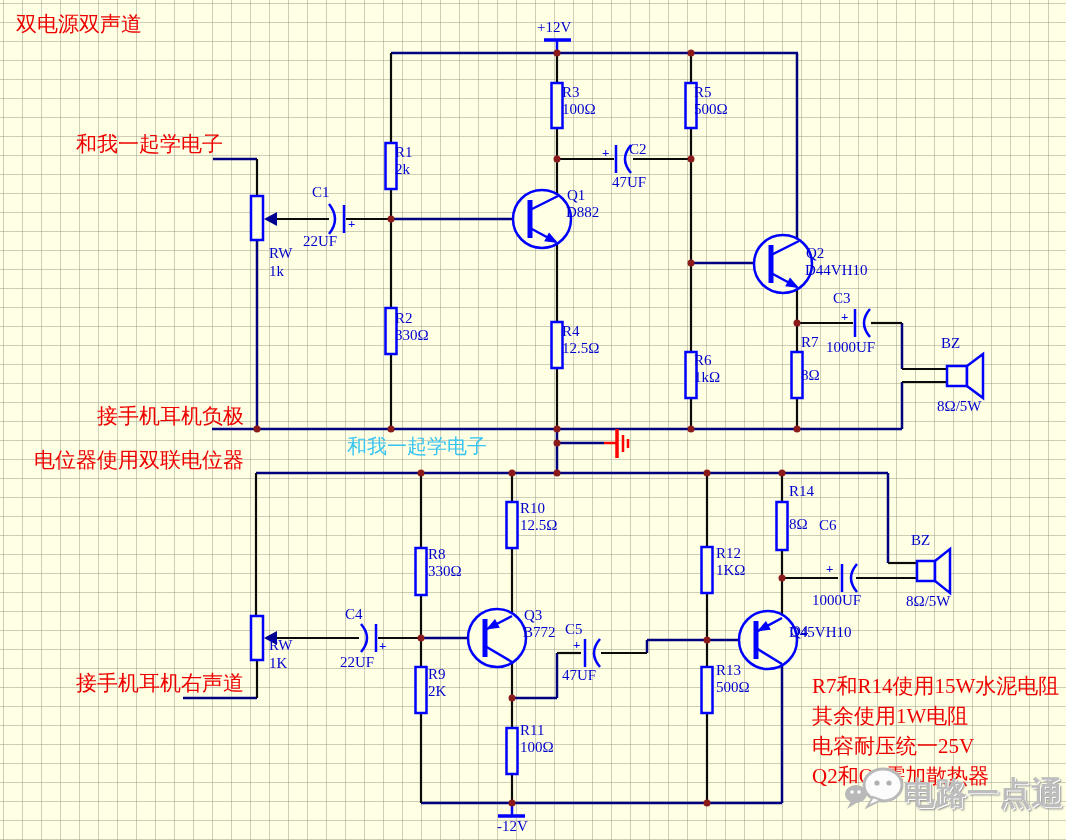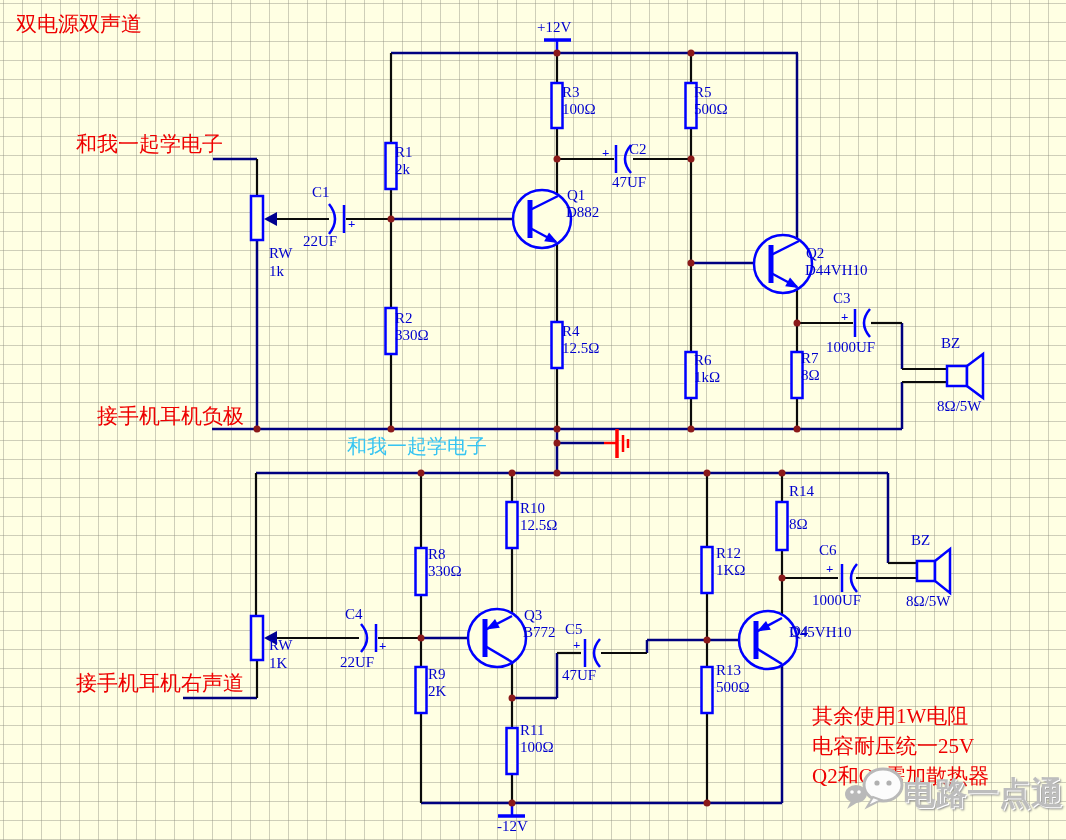--- a/index.html
+++ b/index.html
@@ -231,21 +231,23 @@
       <circle cx="707" cy="640" r="3.5"></circle>
         <circle cx="782" cy="578" r="3.5"></circle>
       <circle cx="512" cy="803" r="3.5"></circle>
         <circle cx="707" cy="803" r="3.5"></circle>
     </g>
   </svg>
 
   <span class="red" style="left:16px;top:14px">双电源双声道</span>
   <span class="red" style="left:76px;top:134px">和我一起学电子</span>
   <span class="red" style="left:97px;top:406px">接手机耳机负极</span>
+  <span class="red" style="left:34px;top:450px">电位器使用双联电位器</span>
   <span class="red" style="left:76px;top:673px">接手机耳机右声道</span>
+  <span class="red" style="left:812px;top:676px">R7和R14使用15W水泥电阻</span>
   <span class="red" style="left:812px;top:706px">其余使用1W电阻</span>
   <span class="red" style="left:812px;top:736px">电容耐压统一25V</span>
   <span class="red" style="left:812px;top:766px">Q2和Q4需加散热器</span>
   <span class="cyan" style="left:347px;top:436px">和我一起学电子</span>
 
   <span class="lbl" style="left:537px;top:20px">+12V</span>
   <span class="lbl" style="left:497px;top:819px">-12V</span>
 
   <span class="lbl" style="left:395px;top:145px">R1</span>
   <span class="lbl" style="left:395px;top:162px">2k</span>
@@ -267,21 +269,21 @@
   <span class="lbl" style="left:566px;top:205px">D882</span>
   <span class="lbl" style="left:562px;top:324px">R4</span>
   <span class="lbl" style="left:562px;top:341px">12.5Ω</span>
   <span class="lbl" style="left:694px;top:353px">R6</span>
   <span class="lbl" style="left:694px;top:370px">1kΩ</span>
   <span class="lbl" style="left:806px;top:246px">Q2</span>
   <span class="lbl" style="left:805px;top:263px">D44VH10</span>
   <span class="lbl" style="left:833px;top:291px">C3</span>
   <span class="lbl" style="left:826px;top:340px">1000UF</span>
   <span class="lbl plus" style="left:841px;top:310px">+</span>
-  <span class="lbl" style="left:801px;top:351px">R7</span>
+  <span class="lbl" style="left:801px;top:335px">R7</span>
   <span class="lbl" style="left:801px;top:368px">8Ω</span>
   <span class="lbl" style="left:941px;top:336px">BZ</span>
   <span class="lbl" style="left:937px;top:399px">8Ω/5W</span>
 
   <span class="lbl" style="left:520px;top:501px">R10</span>
   <span class="lbl" style="left:520px;top:518px">12.5Ω</span>
   <span class="lbl" style="left:428px;top:547px">R8</span>
   <span class="lbl" style="left:428px;top:564px">330Ω</span>
   <span class="lbl" style="left:428px;top:667px">R9</span>
   <span class="lbl" style="left:428px;top:684px">2K</span>
@@ -298,21 +300,21 @@
   <span class="lbl" style="left:716px;top:546px">R12</span>
   <span class="lbl" style="left:716px;top:563px">1KΩ</span>
   <span class="lbl" style="left:716px;top:663px">R13</span>
   <span class="lbl" style="left:716px;top:680px">500Ω</span>
   <span class="lbl" style="left:520px;top:723px">R11</span>
   <span class="lbl" style="left:520px;top:740px">100Ω</span>
   <span class="lbl" style="left:789px;top:484px">R14</span>
   <span class="lbl" style="left:789px;top:517px">8Ω</span>
   <span class="lbl" style="left:790px;top:624px">Q4</span>
   <span class="lbl" style="left:789px;top:625px">D45VH10</span>
-  <span class="lbl" style="left:819px;top:543px">C6</span>
+  <span class="lbl" style="left:819px;top:518px">C6</span>
   <span class="lbl" style="left:812px;top:593px">1000UF</span>
   <span class="lbl plus" style="left:826px;top:562px">+</span>
   <span class="lbl" style="left:911px;top:533px">BZ</span>
   <span class="lbl" style="left:906px;top:594px">8Ω/5W</span>
 
   <svg style="position:absolute;left:843px;top:763px" width="62" height="52" viewBox="0 0 62 52">
     <ellipse cx="40" cy="22" rx="19" ry="16" fill="#fcfcfc" stroke="#b9b9b9" stroke-width="3"></ellipse>
     <polygon points="30,34 24,44 38,37" fill="#fcfcfc" stroke="#b9b9b9" stroke-width="2"></polygon>
     <circle cx="34" cy="20" r="2.6" fill="#b0b0b0"></circle>
     <circle cx="46" cy="20" r="2.6" fill="#b0b0b0"></circle>

